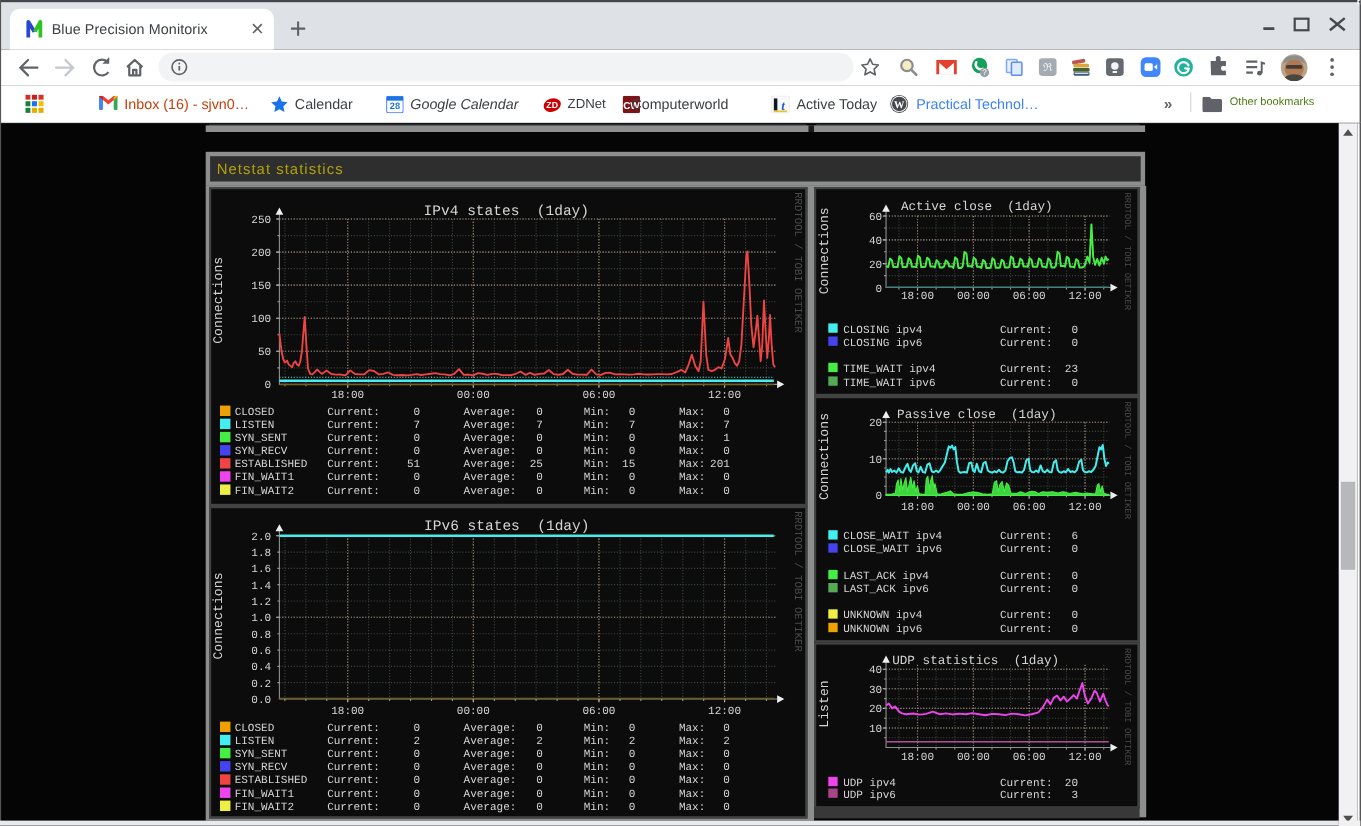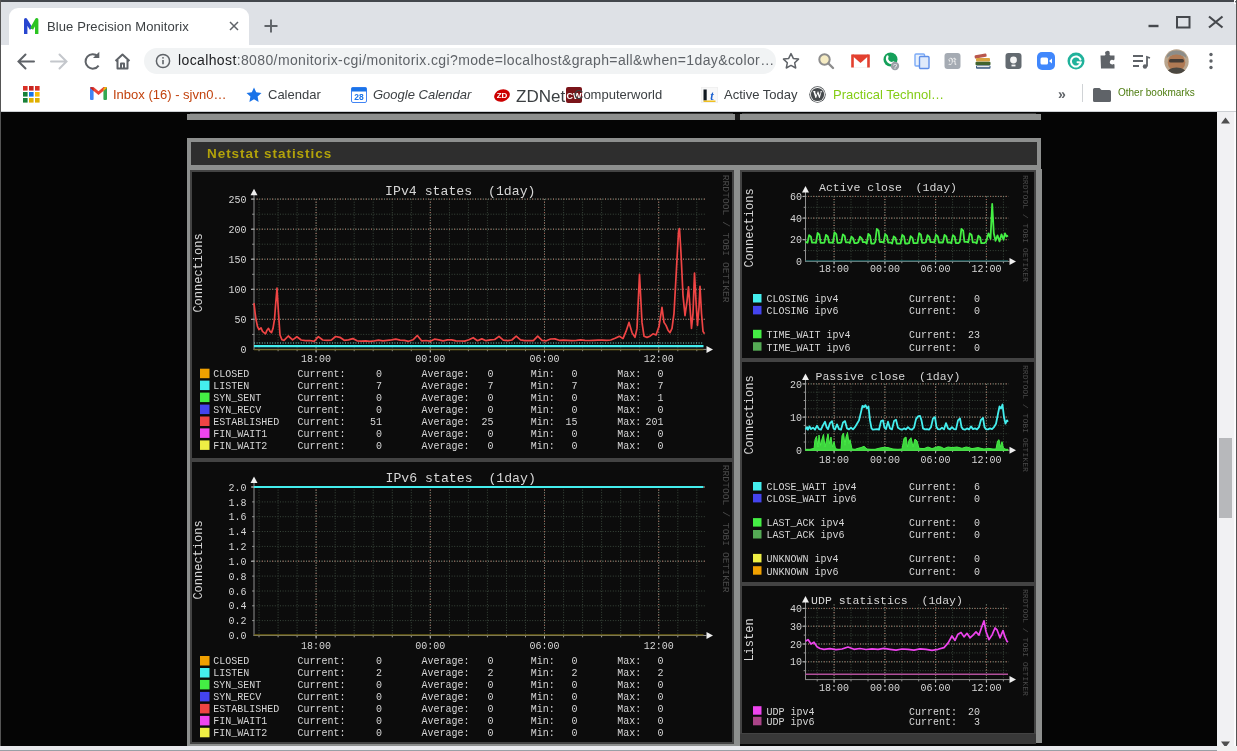--- a/index.html
+++ b/index.html
@@ -42,21 +42,20 @@
 <g stroke="#5f6368" stroke-width="2" fill="none" stroke-linejoin="round">
 <path d="M115.5 16 L122.5 9.5 L129.5 16 M117.5 15 V23.5 H127.5 V15 M121 23.5 V18.5 H124 V23.5"></path>
 </g>
 </svg>
 <div class="a" style="left:144px;top:48px;width:632px;height:26px;background:#f1f3f4;border-radius:13px;"></div>
 <svg class="a" style="left:155px;top:53px;" width="16" height="16" viewBox="0 0 16 16">
 <circle cx="8" cy="8" r="6.6" fill="none" stroke="#5f6368" stroke-width="1.5"></circle>
 <path d="M8 7 V11.2" stroke="#5f6368" stroke-width="1.6"></path>
       <circle cx="8" cy="4.8" r="0.9" fill="#5f6368"></circle>
 </svg>
-<div class="a" style="left:178px;top:52px;font-size:14px;color:#5f6368;white-space:nowrap;letter-spacing:0.38px;"><span style="color:#202124;">localhost</span>:8080/monitorix-cgi/monitorix.cgi?mode=localhost&amp;graph=all&amp;when=1day&amp;color…</div>
 <svg class="a" style="left:782px;top:52px;" width="18" height="18" viewBox="0 0 18 18">
       <path d="M9 1.6 L11.3 6.4 16.5 7.1 12.7 10.8 13.7 16 9 13.4 4.3 16 5.3 10.8 1.5 7.1 6.7 6.4 Z" fill="none" stroke="#5f6368" stroke-width="1.5" stroke-linejoin="round"></path>
     </svg>
 <svg class="a" style="left:812px;top:49px;" width="348" height="24" viewBox="0 0 348 24">
 
 <g transform="translate(14,12)">
 <circle cx="-1.5" cy="-1.5" r="5.2" fill="#f6ecc3" stroke="#8d8d8d" stroke-width="2"></circle>
 <path d="M2.5 2.5 L7 7" stroke="#8d8d8d" stroke-width="2.4" stroke-linecap="round"></path>
 </g>
 
@@ -165,55 +164,55 @@
 <svg class="a" style="left:351px;top:87px;" width="16" height="16" viewBox="0 0 16 16">
 <rect x="0.5" y="0.5" width="15" height="15" rx="1.5" fill="#fff" stroke="#4285f4" stroke-width="1"></rect>
 <rect x="0.5" y="0.5" width="15" height="4" fill="#1a73e8"></rect>
 <text x="8" y="12.5" font-size="8.5" fill="#1a73e8" text-anchor="middle" font-family="Liberation Sans" font-weight="bold">28</text>
 </svg>
 <div class="a" style="left:373px;top:87px;font-size:13px;color:#3c4043;white-space:nowrap;font-style:italic;">Google Calendar</div>
 <svg class="a" style="left:494px;top:88px;" width="16" height="15" viewBox="0 0 16 15">
 <ellipse cx="8" cy="7.5" rx="8" ry="6" fill="#c00" transform="rotate(-18 8 7.5)"></ellipse>
 <text x="8" y="10.3" font-size="8" fill="#fff" text-anchor="middle" font-family="Liberation Sans" font-weight="bold">ZD</text>
 </svg>
-<div class="a" style="left:516px;top:87px;font-size:17px;color:#3c4043;white-space:nowrap;">ZDNet</div>
+<div class="a" style="left:516px;top:87px;font-size:12px;color:#3c4043;white-space:nowrap;">ZDNet</div>
 <svg class="a" style="left:566px;top:87px;" width="16" height="16" viewBox="0 0 16 16">
 <rect width="16" height="16" rx="2" fill="#7a1419"></rect>
 <text x="8" y="11.8" font-size="9" fill="#fff" text-anchor="middle" font-family="Liberation Sans" font-weight="bold">CW</text>
 </svg>
 <div class="a" style="left:574px;top:87px;font-size:13px;color:#3c4043;white-space:nowrap;">Computerworld</div>
 <svg class="a" style="left:701px;top:87px;" width="17" height="16" viewBox="0 0 17 16">
 <rect width="17" height="16" rx="2" fill="#f8f8f8" stroke="#ddd" stroke-width="0.5"></rect>
 <rect x="2.5" y="2.5" width="3.2" height="11" fill="#101820"></rect>
 <text x="11" y="12.8" font-size="12" fill="#1a5fd0" text-anchor="middle" font-family="Liberation Serif" font-style="italic" font-weight="bold">t</text>
 <rect x="2.5" y="13.5" width="12" height="1.5" fill="#f0c020"></rect>
 </svg>
 <div class="a" style="left:724px;top:87px;font-size:13px;color:#3c4043;white-space:nowrap;">Active Today</div>
 <svg class="a" style="left:809px;top:86px;" width="17" height="17" viewBox="0 0 17 17">
 <circle cx="8.5" cy="8.5" r="8.2" fill="#464a4d"></circle>
 <circle cx="8.5" cy="8.5" r="7.4" fill="#fff"></circle>
 <circle cx="8.5" cy="8.5" r="6.6" fill="#464a4d"></circle>
 <text x="8.5" y="12" font-size="9.5" fill="#fff" text-anchor="middle" font-family="Liberation Serif" font-weight="bold">W</text>
 </svg>
-<div class="a" style="left:833px;top:87px;font-size:13px;color:#84cc16;white-space:nowrap;">Practical Technol…</div>
+<div class="a" style="left:833px;top:87px;font-size:13px;color:#3b82f6;white-space:nowrap;">Practical Technol…</div>
 <div class="a" style="left:1058px;top:85.5px;font-size:14px;color:#5f6368;font-weight:bold;">»</div>
 <div class="a" style="left:1082px;top:84px;width:1px;height:18px;background:#d0d3d6;"></div>
 <svg class="a" style="left:1093px;top:88px;" width="18" height="14" viewBox="0 0 18 14">
 <path d="M0 1.5 A1.5 1.5 0 0 1 1.5 0 H6.5 L8.5 2 H16.5 A1.5 1.5 0 0 1 18 3.5 V12.5 A1.5 1.5 0 0 1 16.5 14 H1.5 A1.5 1.5 0 0 1 0 12.5 Z" fill="#5f6368"></path>
 </svg>
 <div class="a" style="left:1118px;top:87px;font-size:10px;color:#4d7c0f;white-space:nowrap;">Other bookmarks</div>
 <div class="a" style="left:0;top:111px;width:1237px;height:1px;background:#cdd0d4;"></div>
 <div class="a" style="left:0;top:112px;width:1237px;height:639px;background:#050505;"></div>
 <div class="a" style="left:190px;top:112.5px;width:543px;height:1.5px;background:#3a3a3a;"></div>
 <div class="a" style="left:742px;top:112.5px;width:294px;height:1.5px;background:#3a3a3a;"></div>
 <div class="a" style="left:187px;top:114px;width:854px;height:6px;background:#8d8f8e;"></div>
 <div class="a" style="left:735px;top:114px;width:5px;height:6px;background:#1a1a1a;"></div>
 <div class="a" style="left:187px;top:137.6px;width:854px;height:31.5px;background:#8d8f8e;"></div>
 <div class="a" style="left:191px;top:141.6px;width:846px;height:23px;background:#2e2e2e;"></div>
-<div class="a" style="left:207px;top:146px;font-size:13.5px;font-weight:bold;color:#b2a20a;letter-spacing:0.95px;">Netstat statistics</div>
+<div class="a" style="left:197px;top:146px;font-size:13.5px;font-weight:normal;color:#b2a20a;letter-spacing:0.95px;">Netstat statistics</div>
 <div class="a" style="left:187px;top:169.2px;width:552.5px;height:577.3px;background:#8d8f8e;"></div>
 <div class="a" style="left:739.5px;top:169.2px;width:302px;height:574.3px;background:#8d8f8e;"></div>
 <div class="a" style="left:190px;top:169.8px;width:543.5px;height:290px;background:#0c0c0c;border:2px solid #434343;box-sizing:border-box;"></div>
 <div class="a" style="left:190px;top:459.8px;width:543.5px;height:284px;background:#0c0c0c;border:2px solid #434343;box-sizing:border-box;"></div>
 <div class="a" style="left:740px;top:169.8px;width:296px;height:190.5px;background:#0c0c0c;border:2px solid #434343;box-sizing:border-box;"></div>
 <div class="a" style="left:740px;top:360.3px;width:296px;height:223.7px;background:#0c0c0c;border:2px solid #434343;box-sizing:border-box;"></div>
 <div class="a" style="left:740px;top:584px;width:296px;height:150.5px;background:#0c0c0c;border:2px solid #434343;box-sizing:border-box;"></div>
 <div class="a" style="left:740px;top:734px;width:296px;height:9.5px;background:#383838;"></div>
 <svg class="a" style="left:192px;top:172px;" width="540" height="285" viewBox="192 172 540 285">
       <line x1="254" y1="334.4" x2="705.5" y2="334.4" stroke="#39463b" stroke-width="1" stroke-dasharray="1 1.6"></line>

